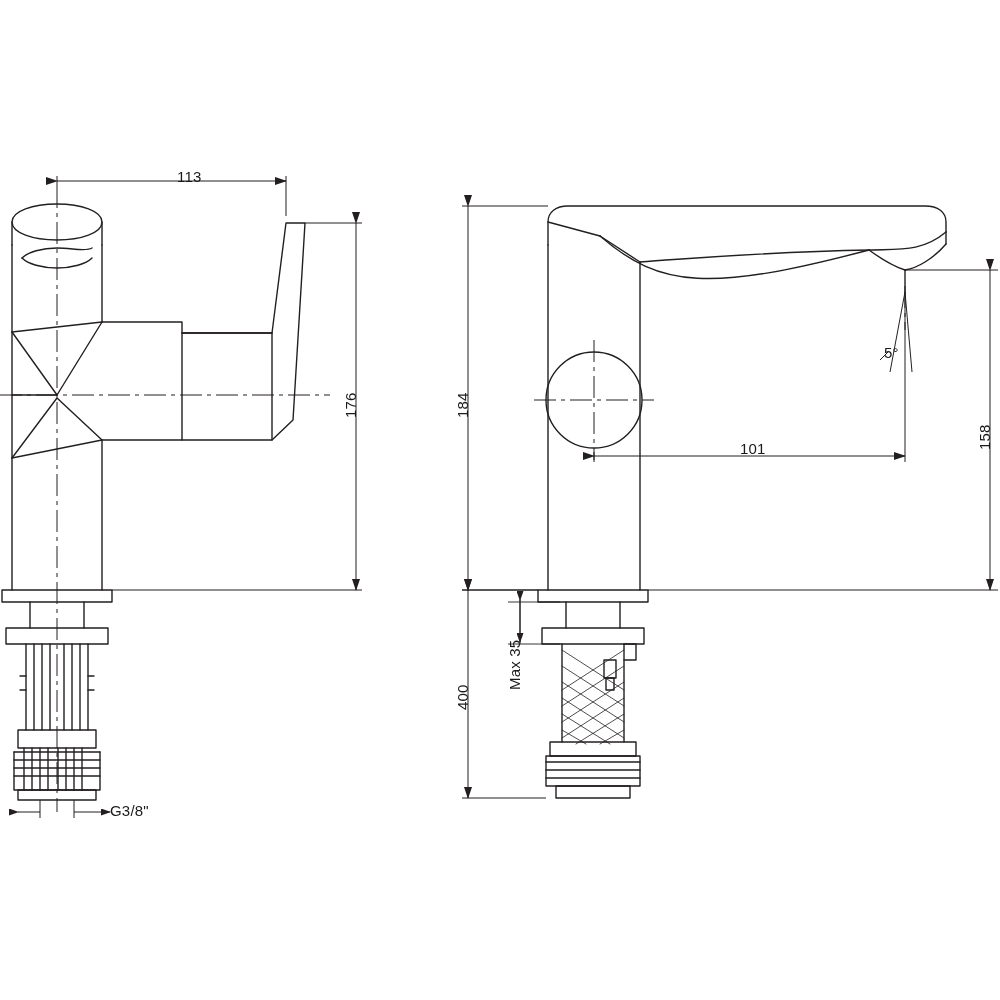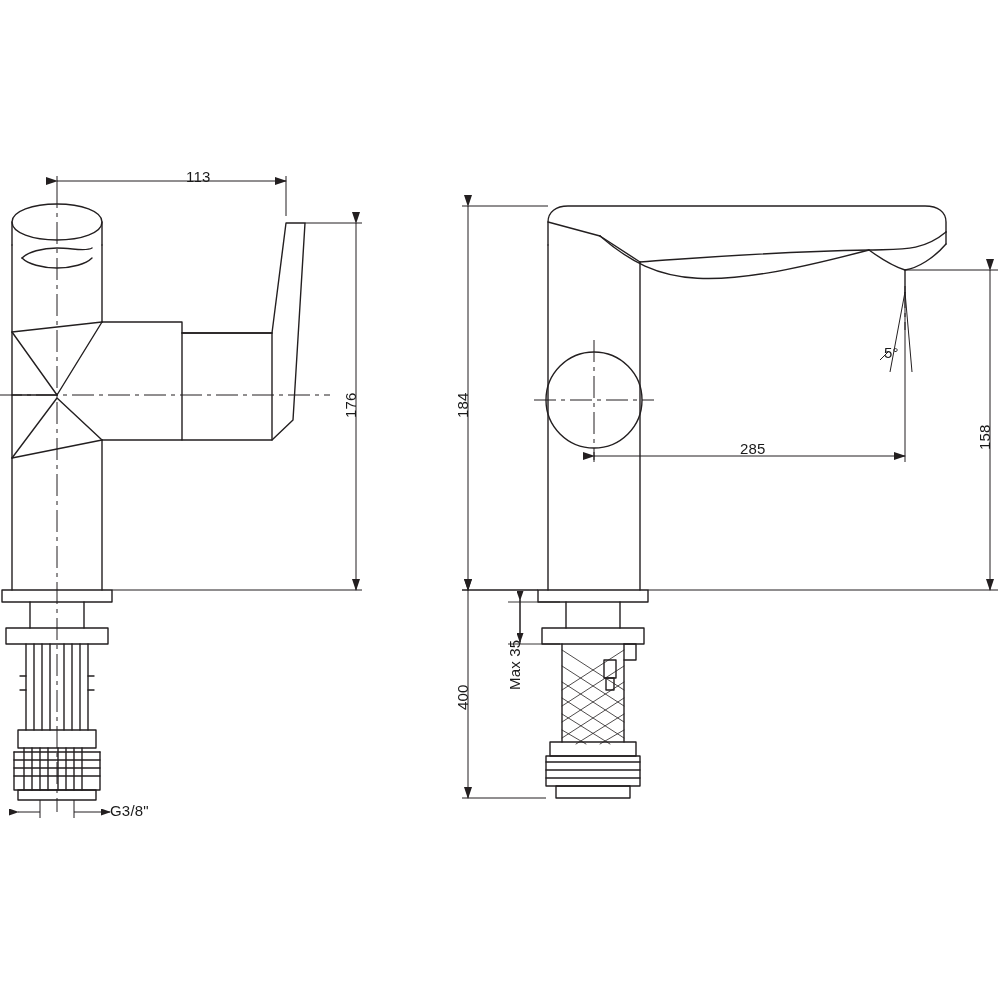--- a/index.html
+++ b/index.html
@@ -184,31 +184,31 @@
       <path d="M594,452 L594,462"></path>
       <path d="M905,292 L905,462"></path>
       <path d="M594,456 L905,456" marker-start="url(#ah)" marker-end="url(#ah)"></path>
 
       <path d="M905,292 L890,372" stroke-width="1"></path>
       <path d="M905,292 L912,372" stroke-width="1"></path>
       <path d="M888,352 L880,360"></path>
     </g>
   </svg>
 
-  <div class="dim-label" style="left:186px;top:168px;text-align:center;">113</div>
+  <div class="dim-label" style="left:177px;top:168px;text-align:center;">113</div>
 
   <div class="dim-label rot" style="left:342px;top:418px;">176</div>
 
   <div class="dim-label" style="left:110px;top:802px;">G3/8"</div>
 
   <div class="dim-label rot" style="left:454px;top:418px;">184</div>
 
   <div class="dim-label rot" style="left:976px;top:450px;">158</div>
 
-  <div class="dim-label" style="left:740px;top:440px;">285</div>
+  <div class="dim-label" style="left:740px;top:440px;">101</div>
 
   <div class="dim-label rot" style="left:454px;top:710px;">400</div>
 
   <div class="dim-label rot" style="left:506px;top:690px;">Max 35</div>
 
   <div class="dim-label" style="left:884px;top:344px;">5°</div>
 
 </div>
 
 </body></html>

